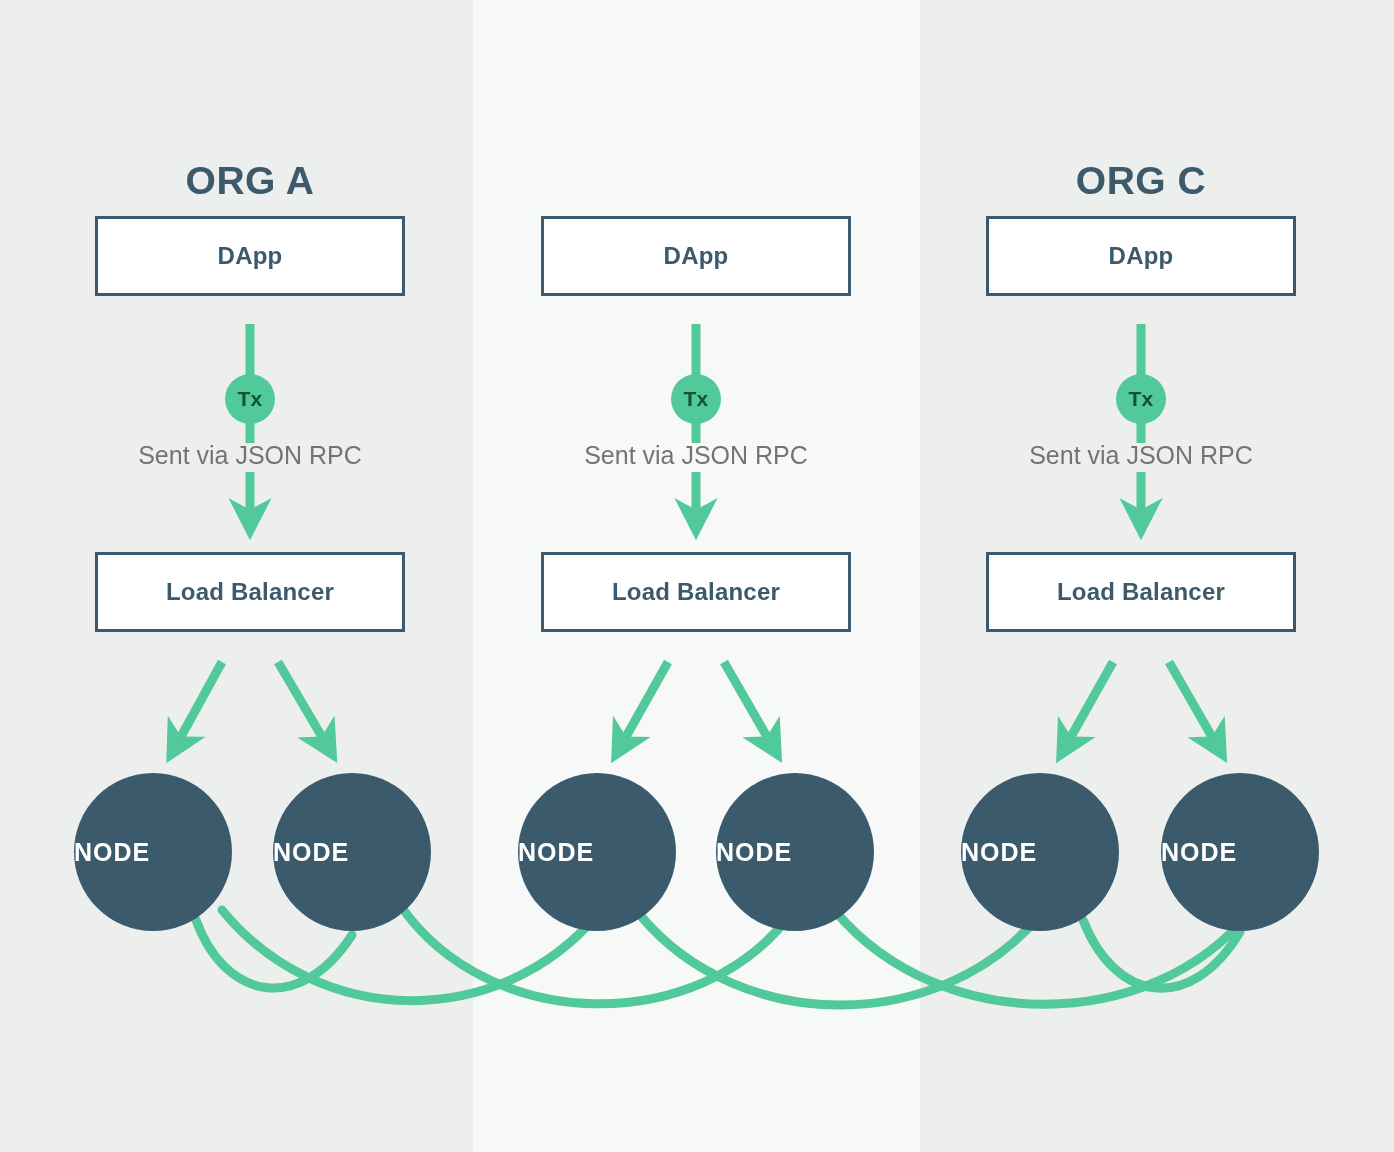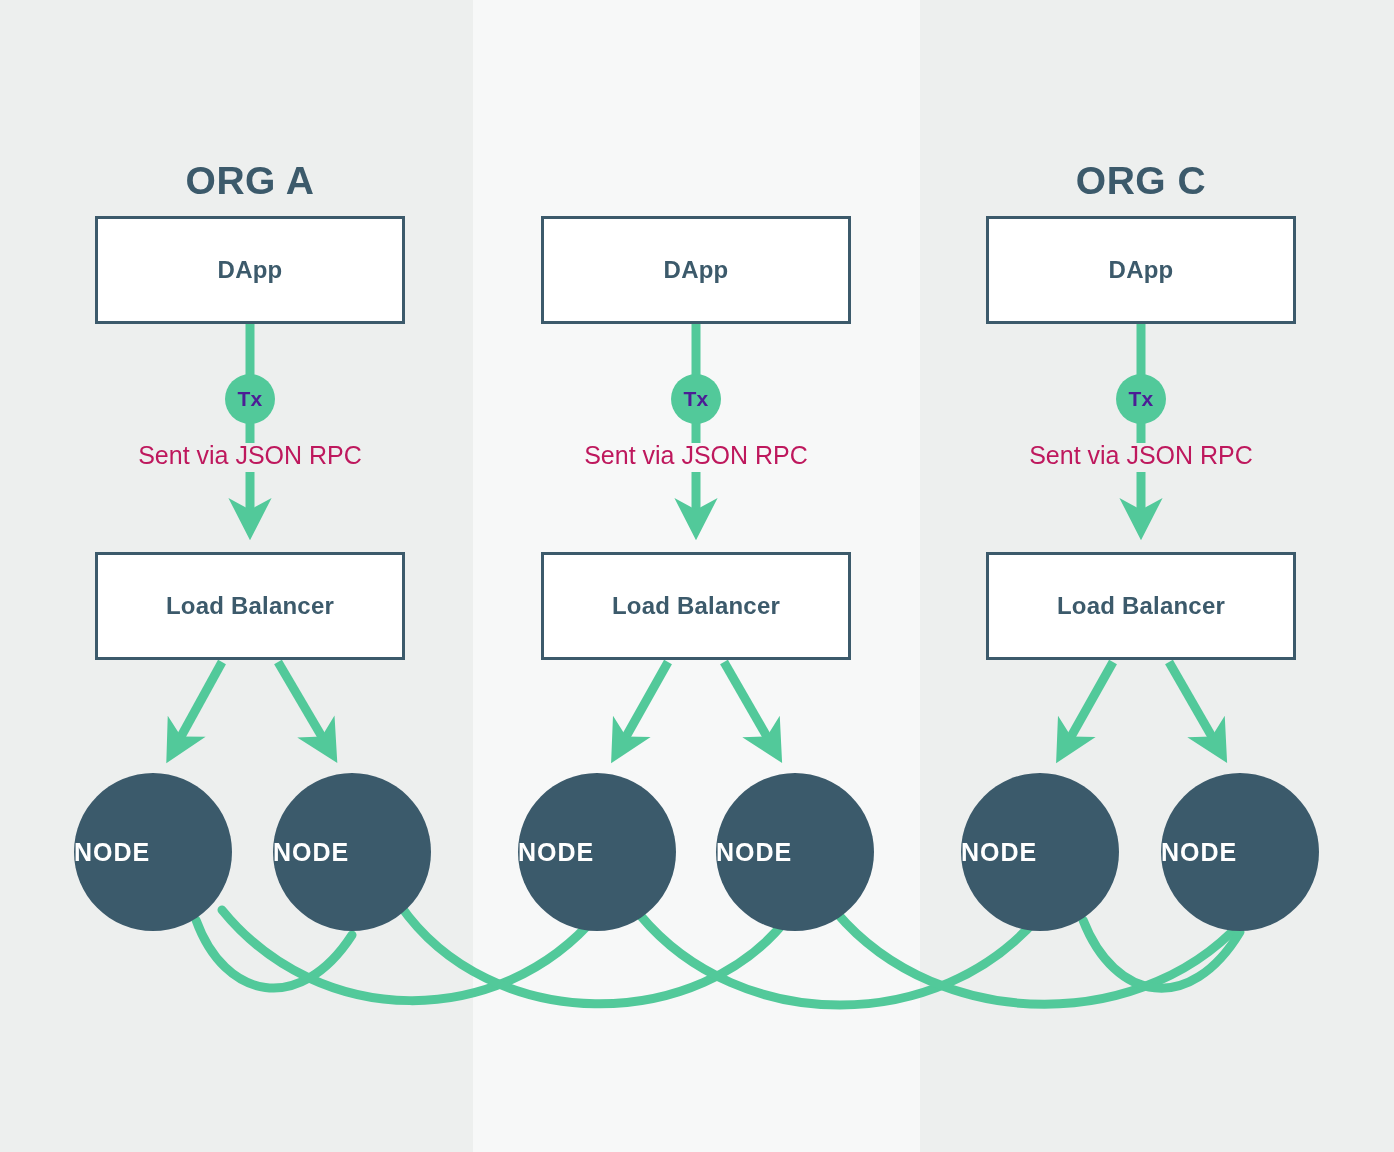--- a/index.html
+++ b/index.html
@@ -37,21 +37,21 @@
     color: #3c5a6b;
     line-height: 1;
     margin-top: 37px;
   }
 
   
   .flowbox {
     position: absolute;
     box-sizing: border-box;
     width: 310px;
-    height: 108px;
+    height: 80px;
     background: #ffffff;
     border: 3px solid #3c5a6b;
     display: flex;
     align-items: center;
     justify-content: center;
   }
   .flowbox span {
     font-size: 24px;
     font-weight: bold;
     color: #3c5a6b;
@@ -65,31 +65,31 @@
     height: 50px;
     border-radius: 50%;
     background: #52c99a;
     display: flex;
     align-items: center;
     justify-content: center;
   }
   .tx-badge span {
     font-size: 21px;
     font-weight: bold;
-    color: #4c1d95;
+    color: #14532d;
     letter-spacing: 0.3px;
   }
 
   
   .rpc-label {
     position: absolute;
     width: 360px;
     text-align: center;
     font-size: 25px;
-    color: #be185d;
+    color: #737373;
     line-height: 1;
   }
 
   
   .node {
     position: absolute;
     width: 158px;
     height: 158px;
     border-radius: 50%;
     background: #3b5a6b;

